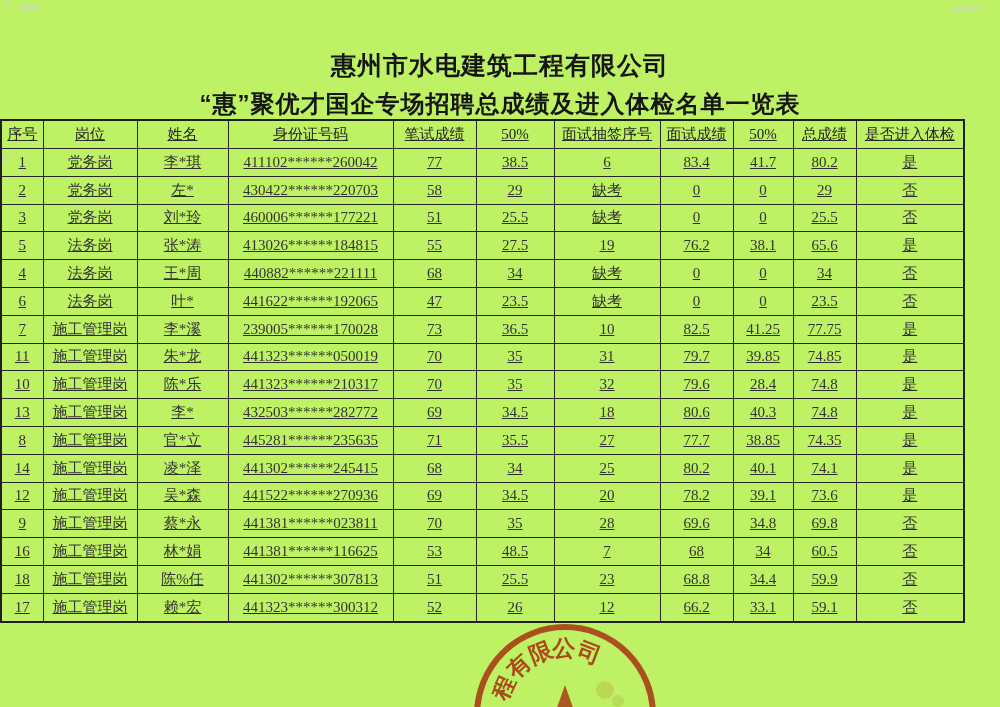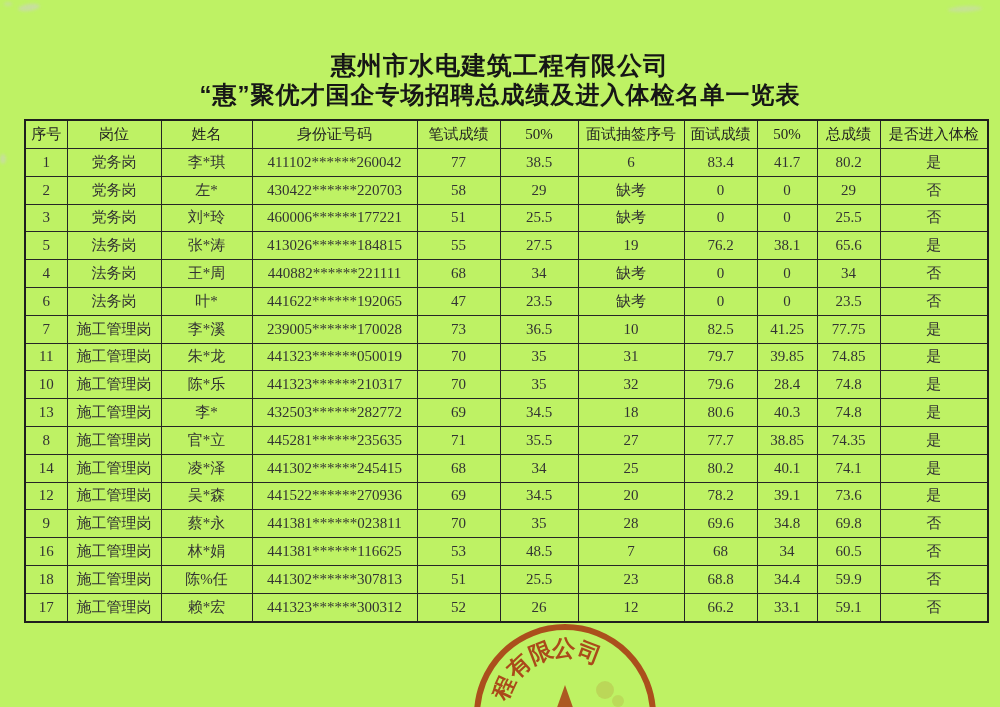--- a/index.html
+++ b/index.html
@@ -20,36 +20,37 @@
     margin:50px 0 0 0;
     text-align:center;
     font-family:"Liberation Sans", sans-serif;
     font-weight:700;
     font-size:25px;
     line-height:30px;
     color:#161616;
     letter-spacing:1px;
   }
   .subtitle{
-    margin:1px 0 0 0;
+    margin:10px 0 0 0;
     text-align:center;
     font-family:"Liberation Sans", sans-serif;
     font-weight:700;
     font-size:24px;
     line-height:28px;
     color:#161616;
     letter-spacing:1px;
   }
   table.results{
     position:absolute;
-    left:24px;top:119px;
+    left:0;top:119px;
     width:963px;
     border-collapse:collapse;
     table-layout:fixed;
     font-size:15px;
+    text-decoration:underline;
   }
   table.results th, table.results td{
     border:1.6px solid #262626;
     text-align:center;
     vertical-align:middle;
     padding:0 2px;
     overflow:hidden;
     white-space:nowrap;
     font-weight:400;
   }

